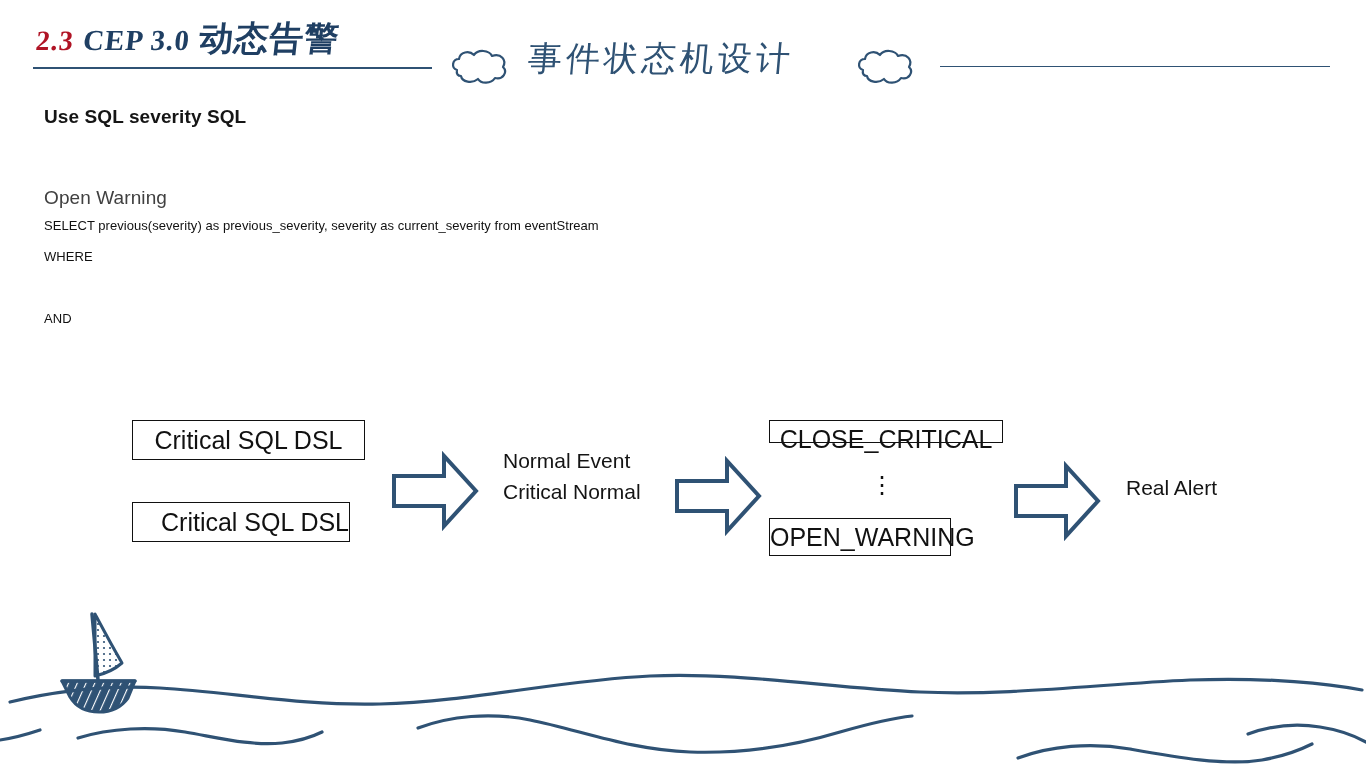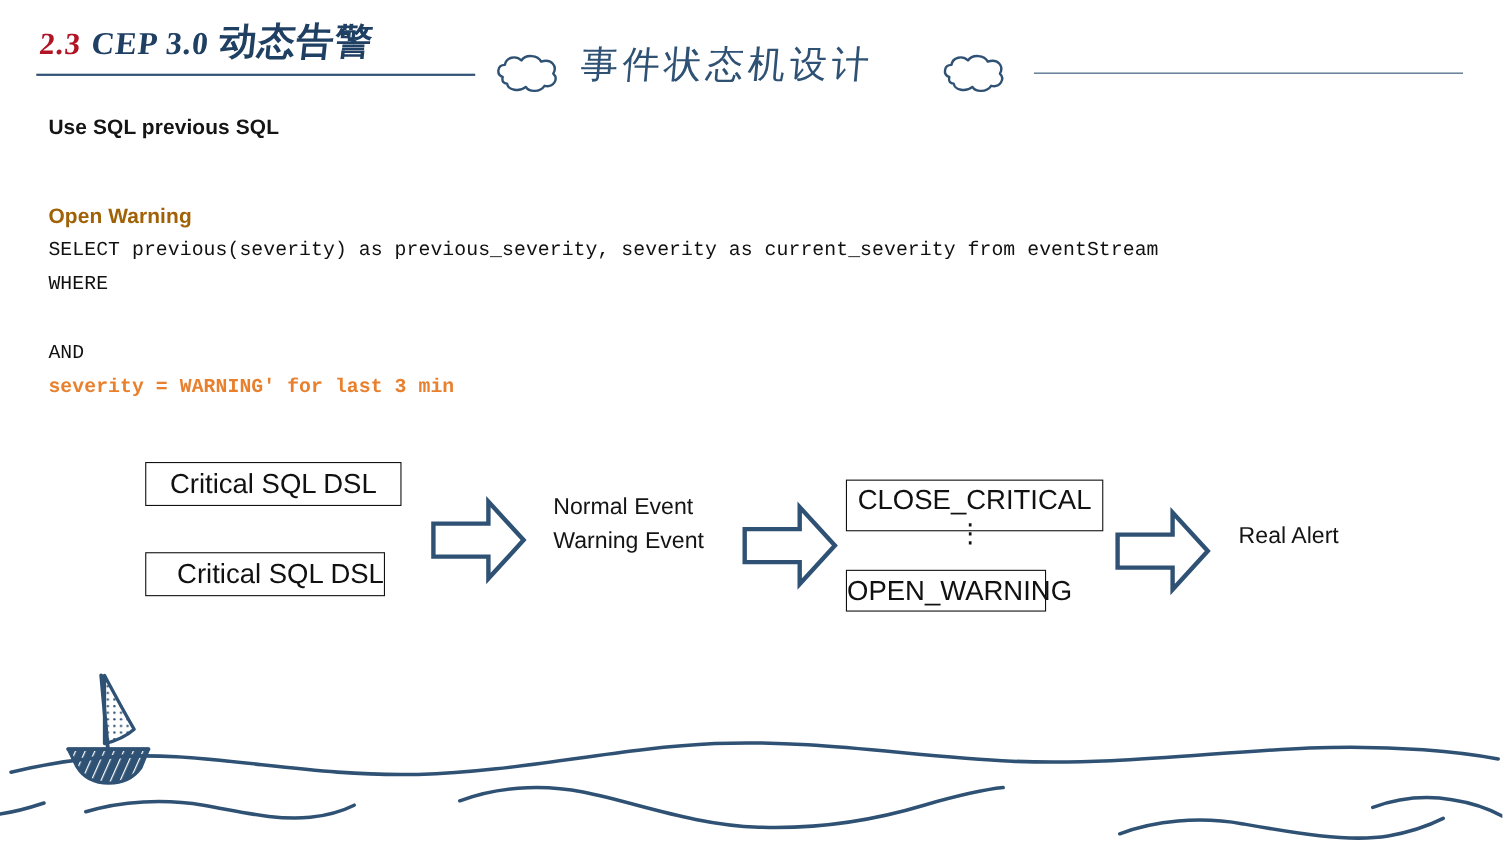--- a/index.html
+++ b/index.html
@@ -74,31 +74,30 @@
     font-size: 19px;
     font-weight: 700;
     color: #151515;
     letter-spacing: 0.1px;
     margin-bottom: 0;
   }
   #open-warning-label {
     position: absolute;
     left: 0; top: 81px;
     font-size: 19px;
-    font-weight: 700;
-    color: #a16207;
+    font-weight: 400;
+    color: #404040;
     letter-spacing: 0.1px;
   }
   .sql-line {
     position: absolute;
     left: 0;
-    font-size: 18px;
+    font-size: 13px;
     white-space: nowrap;
     letter-spacing: 0.05px;
-    font-family: Liberation Mono, monospace;
   }
   .sql-plain  { color: #111111; font-weight: 400; }
   .sql-accent { color: #E8802E; font-weight: 700; }
   #sql-line-0 { top: 112px; }
   #sql-line-1 { top: 143px; }
   #sql-line-2 { top: 174px; }
   #sql-line-3 { top: 205px; }
   #sql-line-4 { top: 236px; }
 
   
@@ -109,21 +108,21 @@
     background: #ffffff;
     box-sizing: border-box;
     font-size: 25px;
     color: #111111;
     text-align: center;
     white-space: nowrap;
     font-family: "Liberation Sans", sans-serif;
   }
   #box-warning-dsl  { left: 132px; top: 20px;  width: 233px; height: 40px; line-height: 38px; }
   #box-critical-dsl { left: 132px; top: 102px; width: 218px; height: 40px; line-height: 38px; padding-left: 28px; }
-  #box-close-critical { left: 769px; top: 36px;  width: 234px; height: 47px; line-height: 36px; }
+  #box-close-critical { left: 769px; top: 20px;  width: 234px; height: 23px; line-height: 36px; }
   #box-open-warning   { left: 769px; top: 118px; width: 182px; height: 38px; line-height: 36px; }
 
   .event-list {
     position: absolute;
     left: 503px; top: 45px;
     font-size: 21px;
     line-height: 31px;
     color: #141414;
     white-space: nowrap;
   }
@@ -183,44 +182,43 @@
       <path d="M8 22 C2 20 3 11 10 11 C11 4 20 2 25 7 C29 1 40 2 43 8
                C52 5 58 12 54 19 C59 24 54 32 46 30 C42 36 32 36 29 31
                C23 36 13 34 12 28 C9 28 7 26 8 22 Z" fill="none" stroke="#2F5274" stroke-width="2.2" stroke-linejoin="round"></path>
     </svg>
   </span>
 
   <div id="header-rule"></div>
 </div>
 
 <div id="sql-block">
-  <div id="use-sql-heading">Use SQL previous SQL</div>
+  <div id="use-sql-heading">Use SQL severity SQL</div>
 
   <div id="open-warning-label">Open Warning</div>
 
   <div class="sql-line sql-plain" id="sql-line-0">SELECT previous(severity) as previous_severity, severity as current_severity from eventStream</div>
   <div class="sql-line sql-plain" id="sql-line-1">WHERE</div>
   <div class="sql-line sql-plain" id="sql-line-3">AND</div>
-  <div class="sql-line sql-accent" id="sql-line-4">severity = WARNING' for last 3 min</div>
 </div>
 
 <div id="flow-diagram">
 
   <div class="flow-box" id="box-warning-dsl">Critical SQL DSL</div>
   <div class="flow-box" id="box-critical-dsl">Critical SQL DSL</div>
 
   <span class="flow-arrow" id="arrow-1">
     <svg width="90" height="82" viewBox="0 0 90 82">
       <path d="M4 26 L54 26 L54 6 L86 41 L54 76 L54 56 L4 56 Z" fill="#ffffff" stroke="#2F5274" stroke-width="4" stroke-linejoin="miter"></path>
     </svg>
   </span>
 
   <div class="event-list">
     <div>Normal Event</div>
-    <div>Warning Event</div>
+    <div>Critical Normal</div>
   </div>
 
   <span class="flow-arrow" id="arrow-2">
     <svg width="90" height="82" viewBox="0 0 90 82">
       <path d="M4 26 L54 26 L54 6 L86 41 L54 76 L54 56 L4 56 Z" fill="#ffffff" stroke="#2F5274" stroke-width="4" stroke-linejoin="miter"></path>
     </svg>
   </span>
 
   <div class="flow-box" id="box-close-critical">CLOSE_CRITICAL</div>
   <div id="state-ellipsis">⋮</div>

